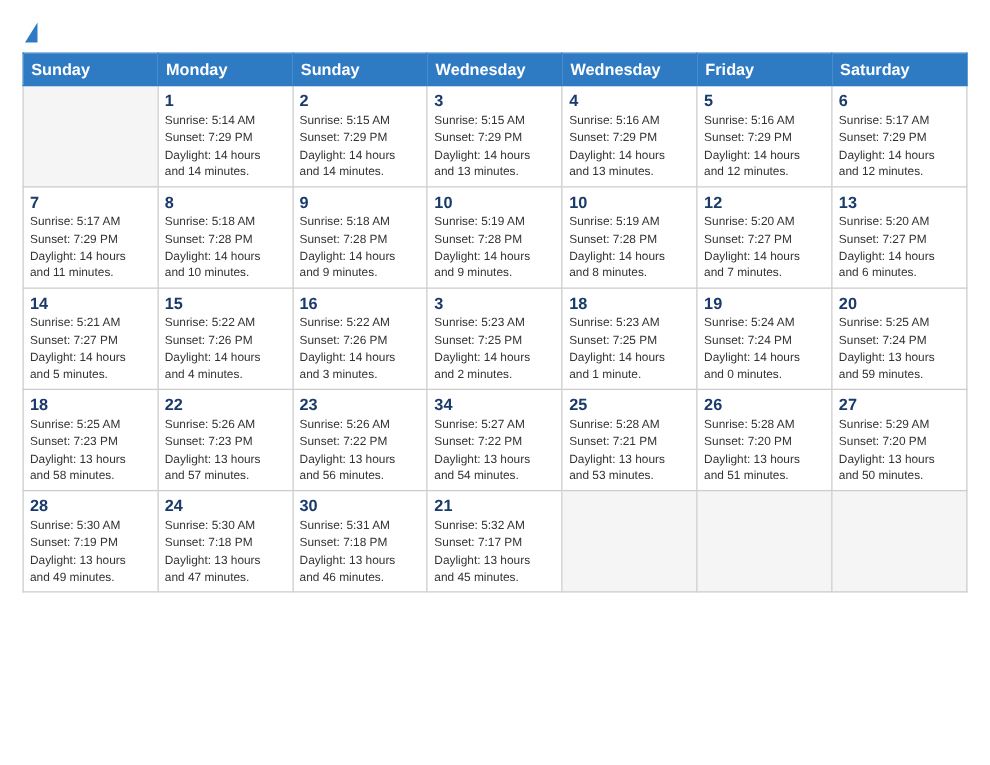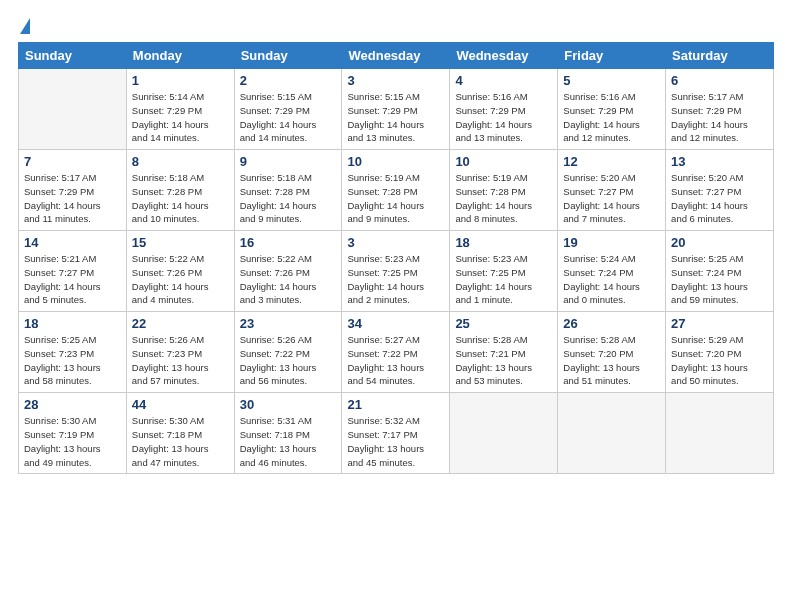--- a/index.html
+++ b/index.html
@@ -243,21 +243,21 @@
             <span class="day-num">27</span>
             <div class="day-info">Sunrise: 5:29 AM<br>Sunset: 7:20 PM<br>Daylight: 13 hours<br>and 50 minutes.</div>
           </td>
         </tr>
         <tr>
           <td>
             <span class="day-num">28</span>
             <div class="day-info">Sunrise: 5:30 AM<br>Sunset: 7:19 PM<br>Daylight: 13 hours<br>and 49 minutes.</div>
           </td>
           <td>
-            <span class="day-num">44</span>
+            <span class="day-num">24</span>
             <div class="day-info">Sunrise: 5:30 AM<br>Sunset: 7:18 PM<br>Daylight: 13 hours<br>and 47 minutes.</div>
           </td>
           <td>
             <span class="day-num">30</span>
             <div class="day-info">Sunrise: 5:31 AM<br>Sunset: 7:18 PM<br>Daylight: 13 hours<br>and 46 minutes.</div>
           </td>
           <td>
             <span class="day-num">21</span>
             <div class="day-info">Sunrise: 5:32 AM<br>Sunset: 7:17 PM<br>Daylight: 13 hours<br>and 45 minutes.</div>
           </td>

